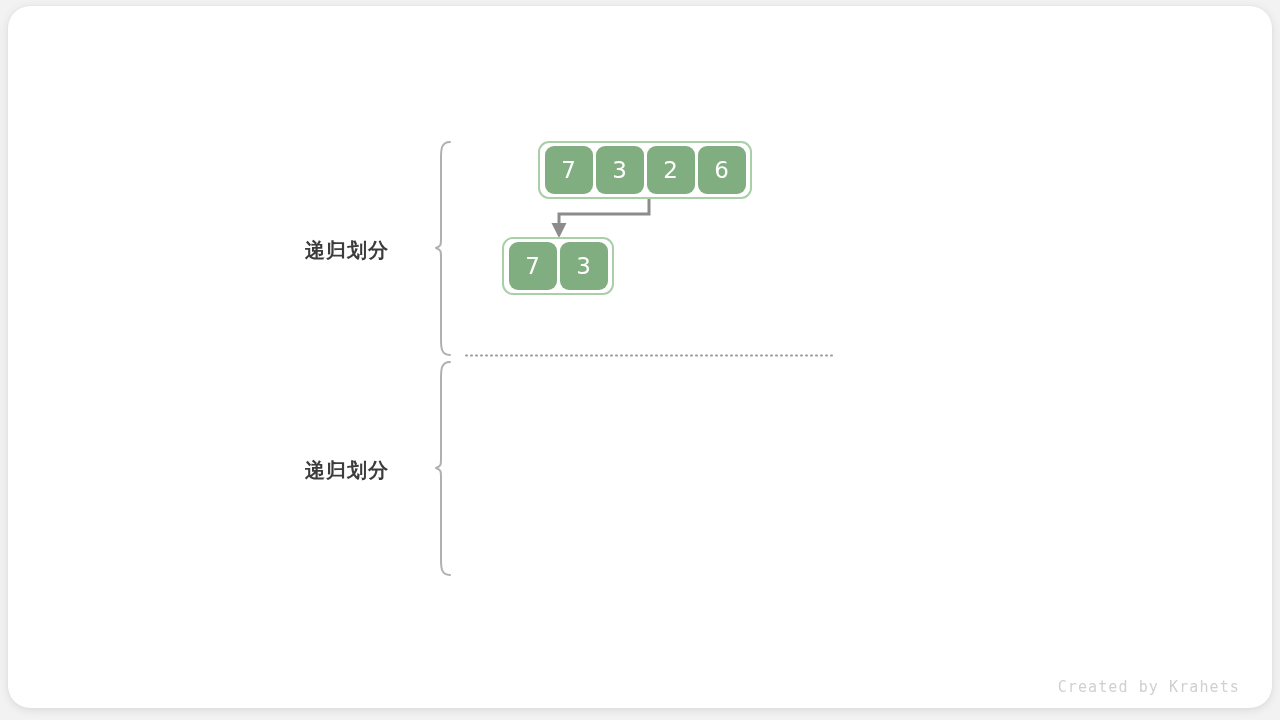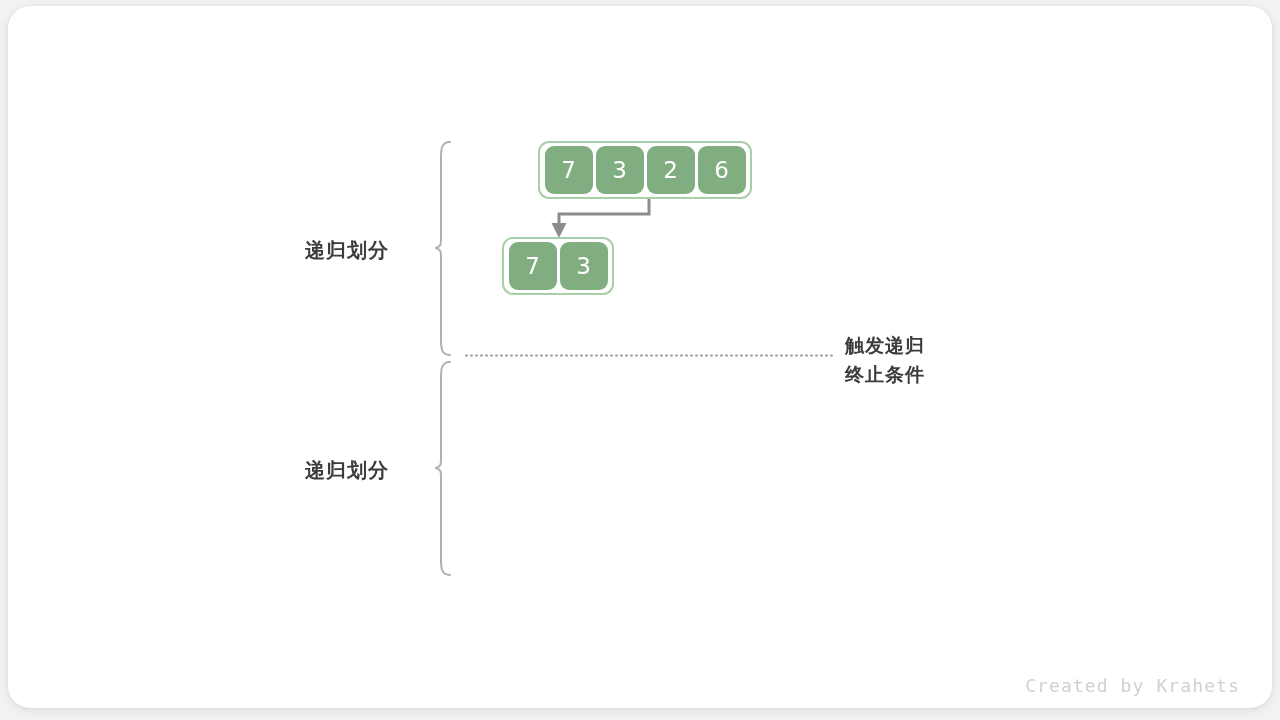--- a/index.html
+++ b/index.html
@@ -93,21 +93,21 @@
   }
   #array-top    { left: 538px; top: 141px; }
   #array-left   { left: 502px; top: 237px; }
 
   
   .watermark {
     position: absolute;
     right: 40px;
     bottom: 24px;
     font-family: "DejaVu Sans Mono", "Liberation Mono", monospace;
-    font-size: 18px;
+    font-size: 15px;
     color: #d0d0d0;
     letter-spacing: 1.1px;
     white-space: nowrap;
     margin-left: 26px;
   }
 </style>
 </head>
 <body>
 
 <div id="canvas">
@@ -134,24 +134,20 @@
     <line x1="466" y1="355.5" x2="836" y2="355.5" stroke="#9a9a9a" stroke-width="2" stroke-linecap="round" stroke-dasharray="1 4"></line>
 
     <path d="M 649 197 L 649 214 L 559 214 L 559 229" fill="none" stroke="#8c8c8c" stroke-width="3" stroke-linecap="square" stroke-linejoin="miter"></path>
     <polygon points="559,238 551.5,223 566.5,223" fill="#8c8c8c"></polygon>
   </svg>
 
   <div class="section-label" id="label-divide">递归划分</div>
 
   <div class="section-label" id="label-merge">递归划分</div>
 
-  <div class="note">
-    <div>触发递归</div>
-    <div>终止条件</div>
-  </div>
 
   <div class="array" id="array-top">
     <div class="cell">7</div>
     <div class="cell">3</div>
     <div class="cell">2</div>
     <div class="cell">6</div>
   </div>
 
   <div class="array" id="array-left">
     <div class="cell">7</div>

